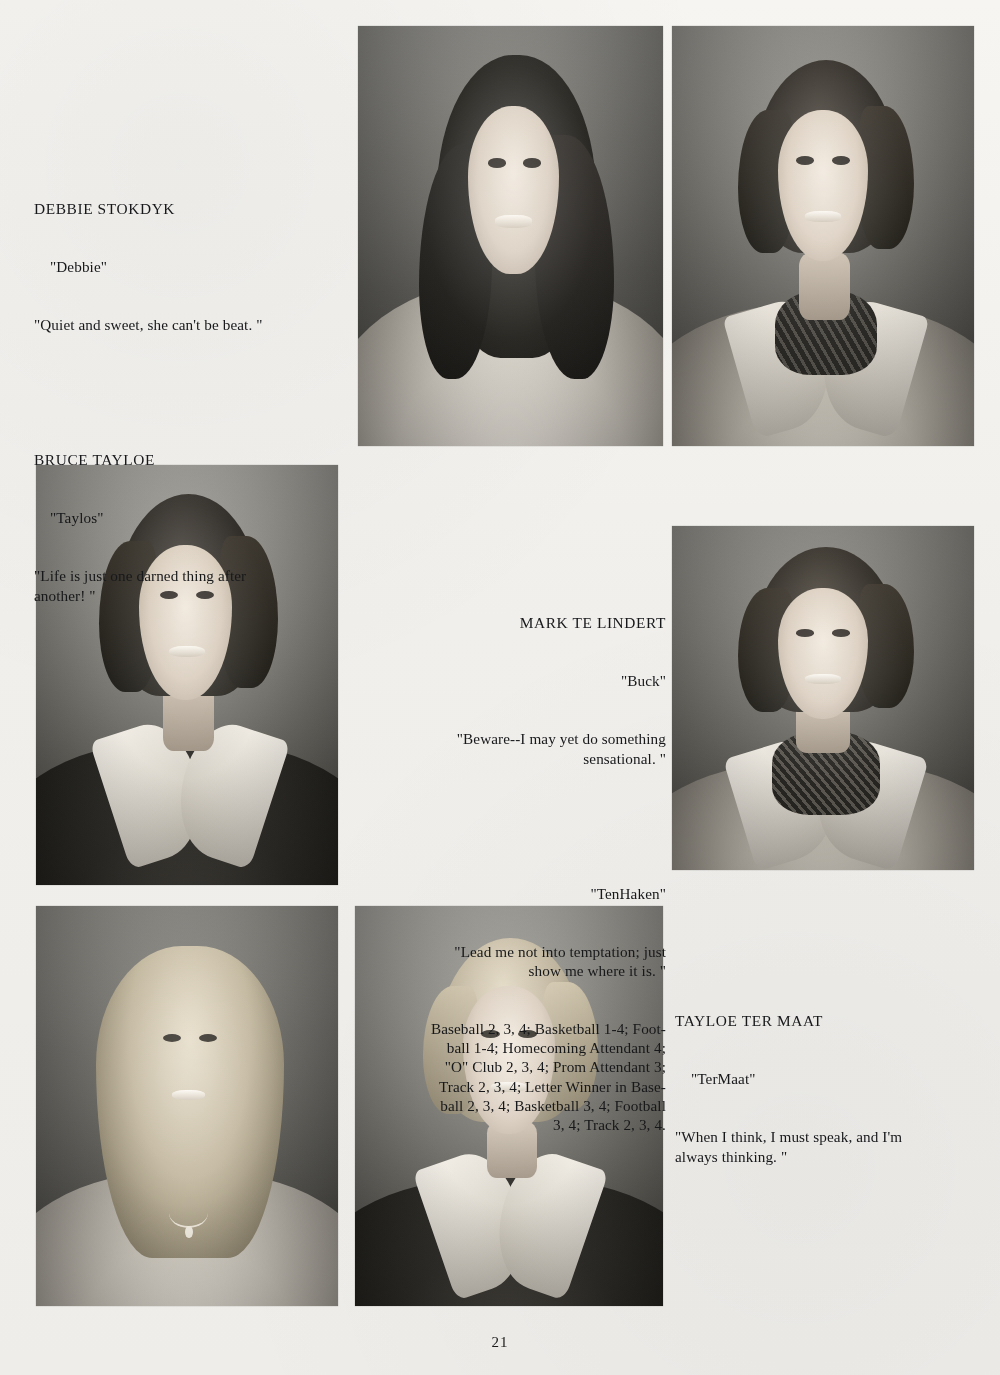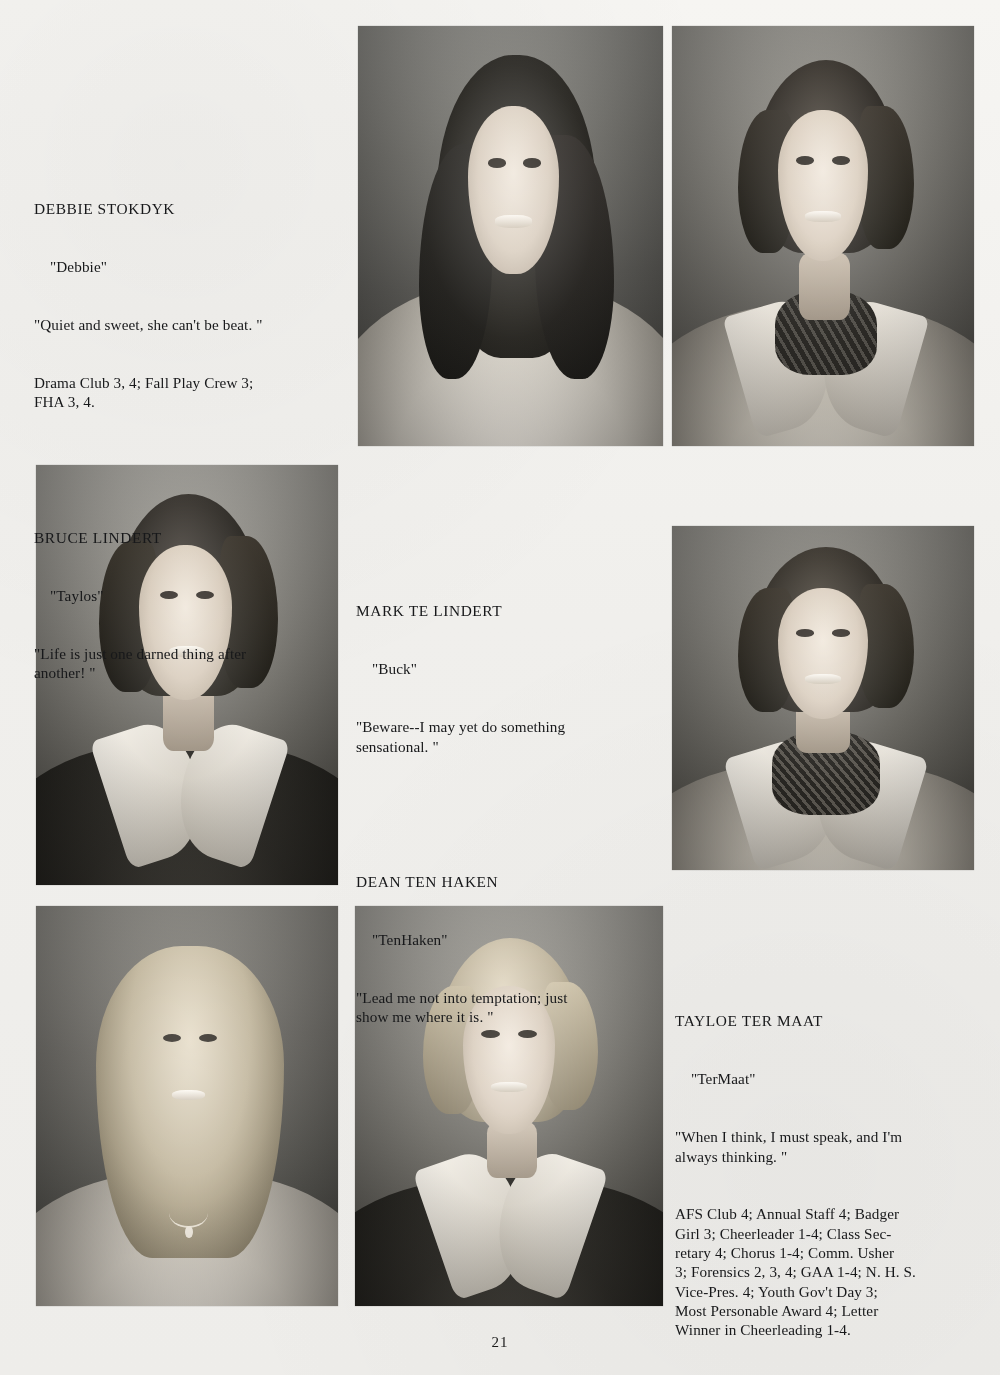--- a/index.html
+++ b/index.html
@@ -297,58 +297,54 @@
     <div style="position:absolute; left:44%; top:44%; width:12%; height:2.6%;
       background: linear-gradient(#fbf7f0,#ccc2b1); border-radius:40%;"></div>
     <div class="p-vig"></div>
   </div>
 
   <div class="block" style="left:34px; top:122px; width:310px;">
     <div class="entry">
       <div class="ename">DEBBIE STOKDYK</div>
       <div class="enick">"Debbie"</div>
       <div class="equote">"Quiet and sweet, she can't be beat. "</div>
-      <div class="eacts">Drama Club 3, 4; Fall Play Crew 3;
-FHA 3, 4.</div>
-    </div>
-    <div class="entry">
-      <div class="ename">BRUCE LINDERT</div>
+    </div>
+    <div class="entry">
+      <div class="ename">BRUCE TAYLOE</div>
       <div class="enick">"Taylos"</div>
       <div class="equote">"Life is just one darned thing after
 another! "</div>
     </div>
   </div>
 
-  <div class="block" style="left:356px; top:524px; width:310px;">
+  <div class="block" style="left:356px; top:536px; width:310px;text-align:right;">
     <div class="entry">
       <div class="ename">MARK TE LINDERT</div>
       <div class="enick">"Buck"</div>
       <div class="equote">"Beware--I may yet do something
 sensational. "</div>
     </div>
     <div class="entry">
-      <div class="ename">DEAN TEN HAKEN</div>
       <div class="enick">"TenHaken"</div>
       <div class="equote">"Lead me not into temptation; just
 show me where it is. "</div>
+      <div class="eacts">Baseball 2, 3, 4; Basketball 1-4; Foot-
+ball 1-4; Homecoming Attendant 4;
+"O" Club 2, 3, 4; Prom Attendant 3;
+Track 2, 3, 4; Letter Winner in Base-
+ball 2, 3, 4; Basketball 3, 4; Football
+3, 4; Track 2, 3, 4.</div>
     </div>
   </div>
 
   <div class="block" style="left:675px; top:934px; width:310px;">
     <div class="entry">
       <div class="ename">TAYLOE TER MAAT</div>
       <div class="enick">"TerMaat"</div>
       <div class="equote">"When I think, I must speak, and I'm
 always thinking. "</div>
-      <div class="eacts">AFS Club 4; Annual Staff 4; Badger
-Girl 3; Cheerleader 1-4; Class Sec-
-retary 4; Chorus 1-4; Comm. Usher
-3; Forensics 2, 3, 4; GAA 1-4; N. H. S.
-Vice-Pres. 4; Youth Gov't Day 3;
-Most Personable Award 4; Letter
-Winner in Cheerleading 1-4.</div>
     </div>
     
   </div>
 
   <div class="page-number">21</div>
 
 </div>
 
 </body></html>

